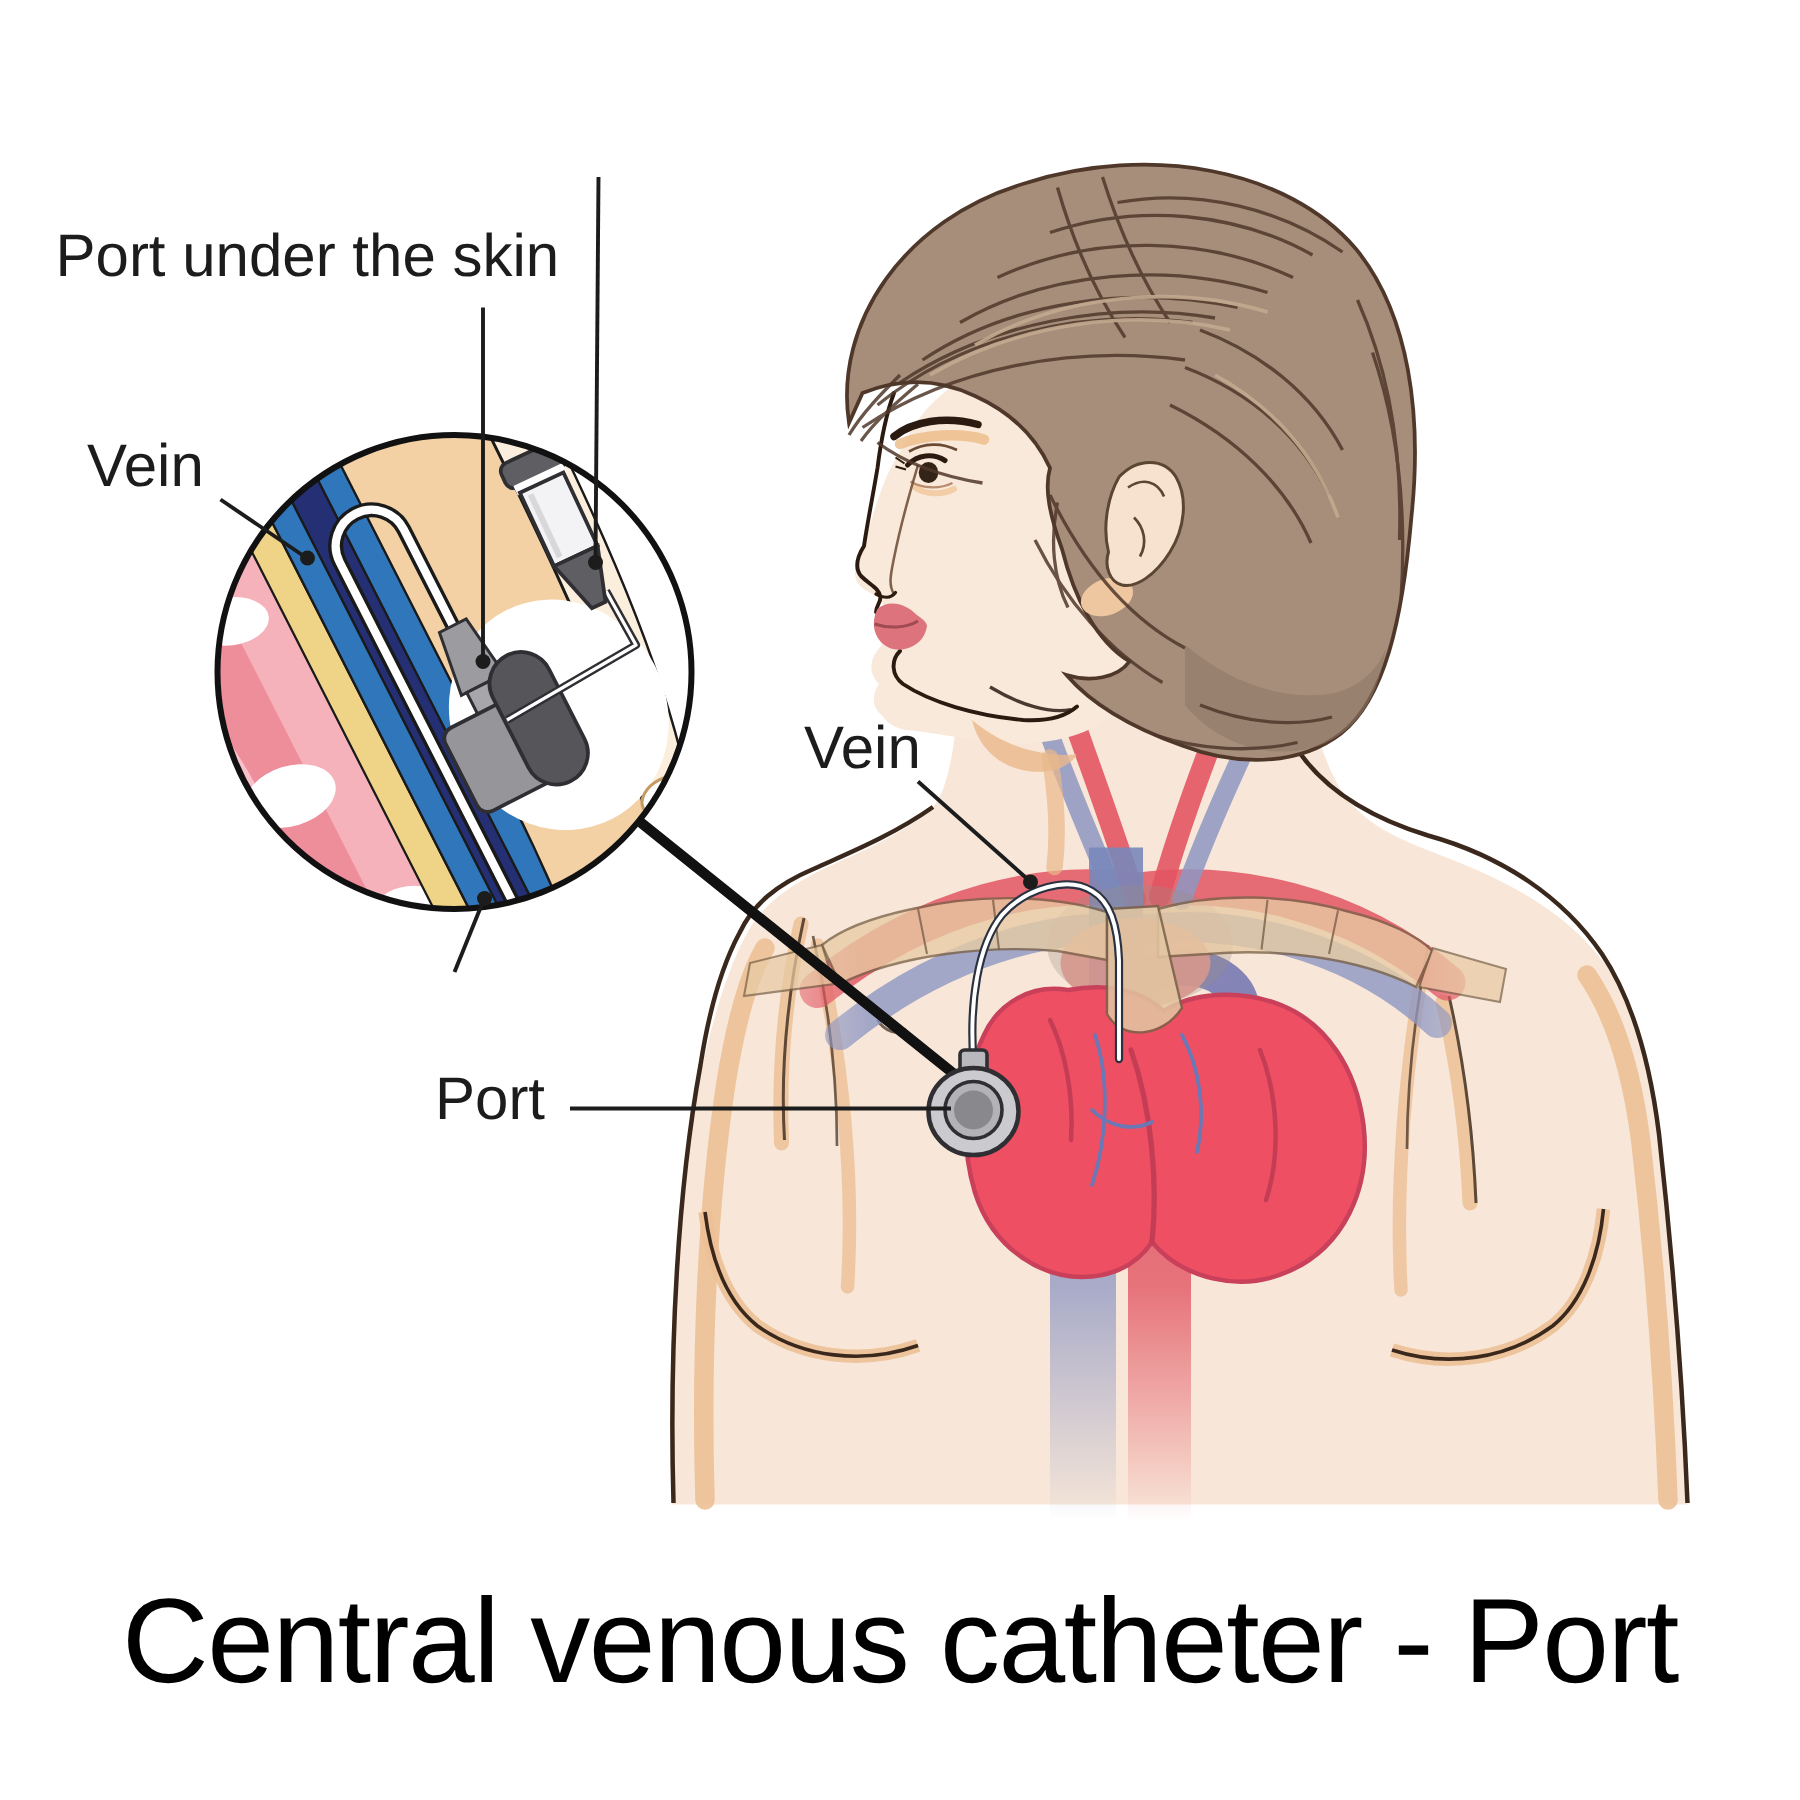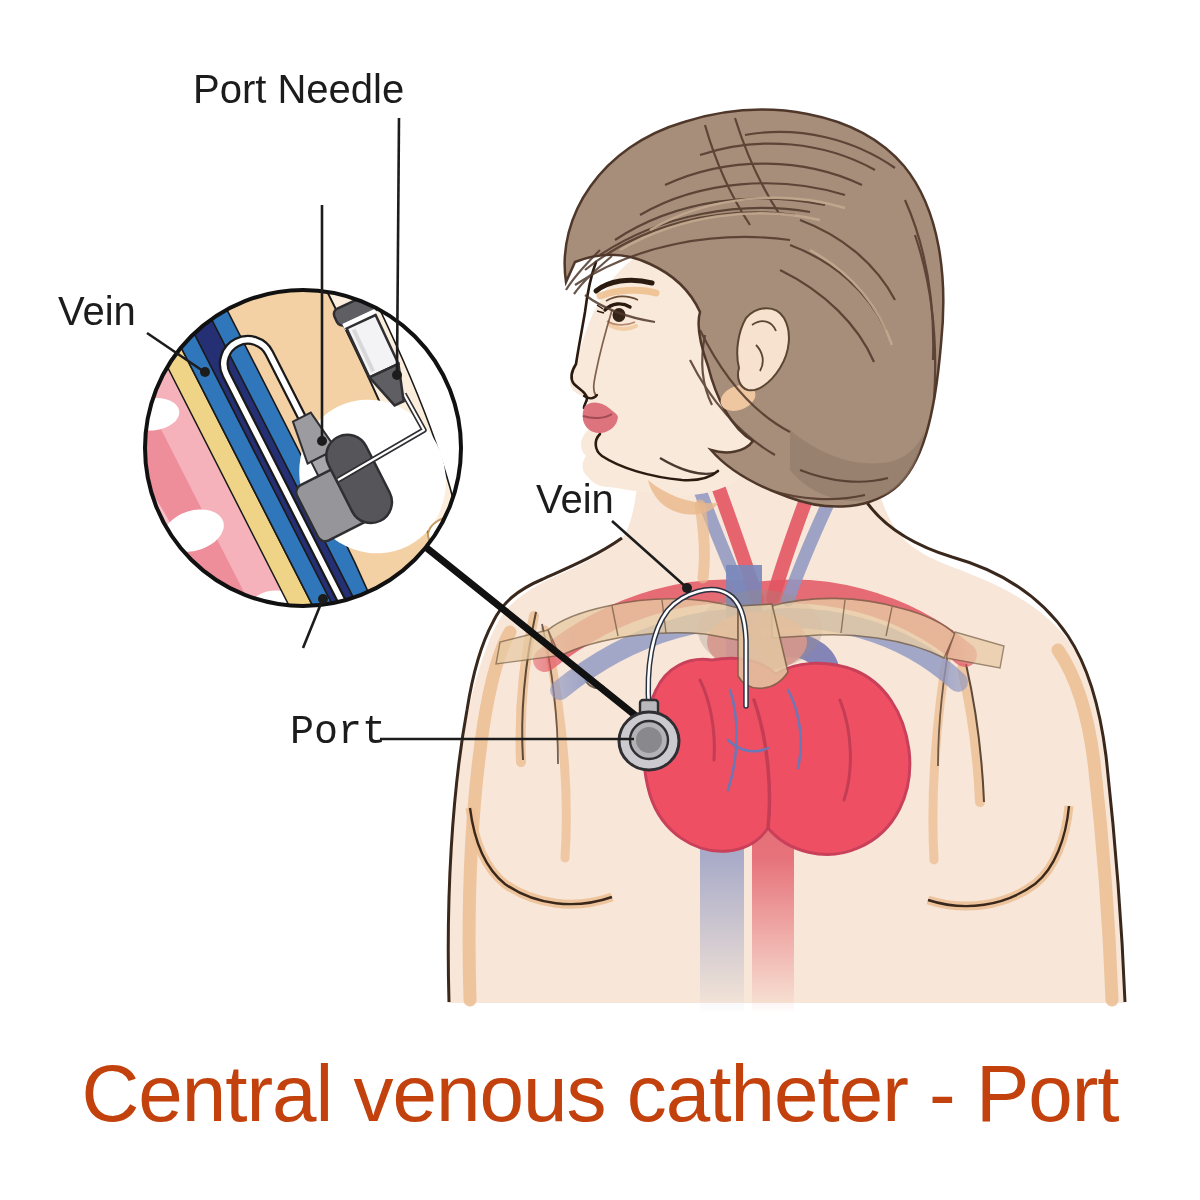--- a/index.html
+++ b/index.html
@@ -1,20 +1,20 @@
 <!DOCTYPE html>
 <html><head>
 <meta charset="utf-8">
 <style>
   html,body{margin:0;padding:0;background:#fff;}
   .canvas{position:relative;width:1200px;height:1200px;background:#ffffff;overflow:hidden;
           font-family:"Liberation Sans",sans-serif;}
   .canvas svg{position:absolute;left:0;top:0;}
   .lbl{position:absolute;color:#1c1c1c;font-size:40px;line-height:1.05;white-space:nowrap;}
-  .title{position:absolute;left:0;right:0;top:1048px;text-align:center;color:#c2410c;
+  .title{position:absolute;left:0;right:0;top:1048px;text-align:center;color:#000000;
          font-size:80px;letter-spacing:-1px;font-weight:400;}
 </style>
 </head>
 <body>
 
 <div class="canvas">
 
 <svg width="1200" height="1200" viewBox="0 0 1200 1200">
   <defs>
     <clipPath id="insetClip">
@@ -248,19 +248,19 @@
   </g>
   <g fill="#1c1c1c">
     <circle cx="397" cy="375" r="5"></circle>
     <circle cx="322" cy="441" r="5"></circle>
     <circle cx="205" cy="372" r="5"></circle>
     <circle cx="323" cy="599" r="5"></circle>
     <circle cx="687" cy="588" r="5"></circle>
   </g>
 </svg>
 
-<div class="lbl" style="left:193px;top:68px;">Port Needle</div>
+<div class="lbl" style="left:37px;top:150px;">Port under the skin</div>
 <div class="lbl" style="left:58px;top:290px;">Vein</div>
-<div class="lbl" style="left:290px;top:712px;font-family:Liberation Mono, monospace;">Port</div>
+<div class="lbl" style="left:290px;top:712px;">Port</div>
 <div class="lbl" style="left:536px;top:478px;">Vein</div>
 <div class="title">Central venous catheter - Port</div>
 
 </div>
 
 </body></html>

